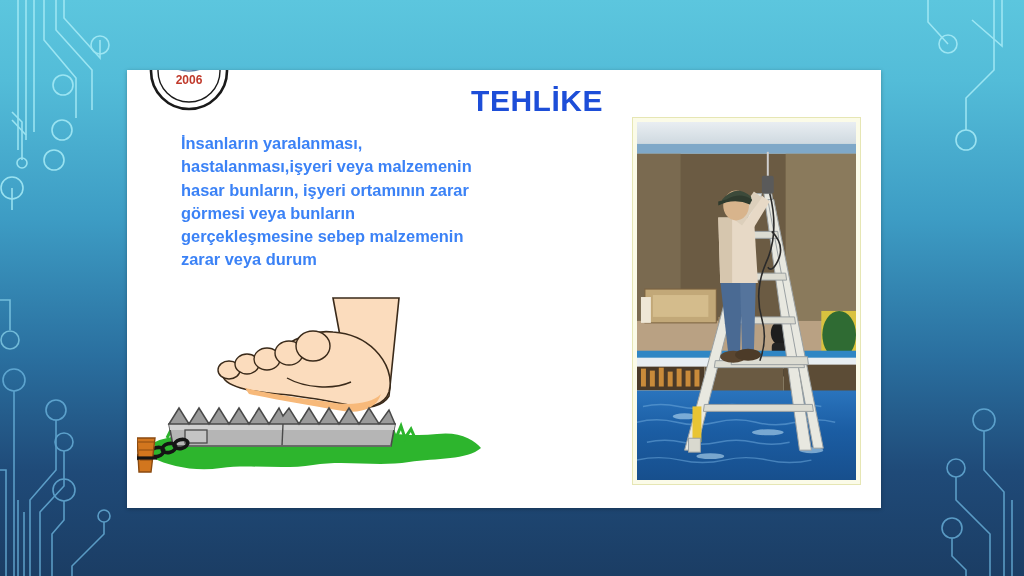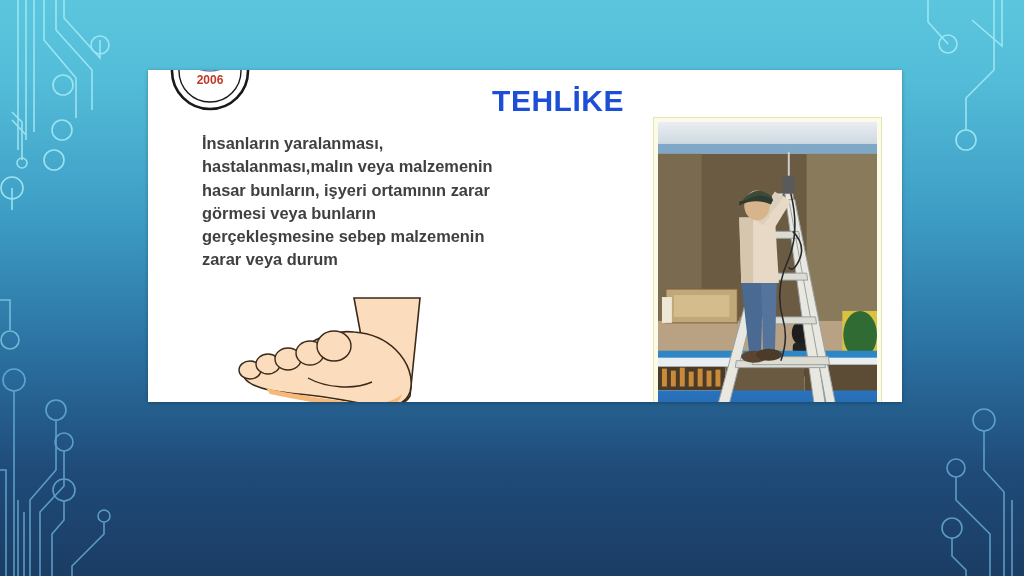--- a/index.html
+++ b/index.html
@@ -39,24 +39,24 @@
     width: 150px;
     pointer-events: none;
   }
   .circuit-border.left  { left: 0; }
   .circuit-border.right { right: 0; transform: scaleX(-1); }
   .circuit-border svg { display: block; width: 100%; height: 100%; }
 
   
   #content-card {
     position: absolute;
-    left: 148px;
+    left: 127px;
     top: 70px;
     width: 754px;
-    height: 332px;
+    height: 438px;
     background: #ffffff;
     box-shadow: 0 1px 4px rgba(0,0,0,.28);
     overflow: hidden;
   }
 
   
   #emblem {
     position: absolute;
     left: 17px;
     top: -44px;
@@ -81,21 +81,21 @@
 
   
   #definition-text {
     position: absolute;
     left: 54px;
     top: 62px;
     width: 420px;
     font-size: 16.4px;
     font-weight: bold;
     line-height: 1.42;
-    color: #404040;
+    color: #3b82f6;
   }
   #definition-text .line { display: block; white-space: nowrap; }
 
   
   #hazard-clipart {
     position: absolute;
     left: 10px;
     top: 222px;
     width: 420px;
     height: 208px;
@@ -193,21 +193,21 @@
         <circle cx="45" cy="45" r="31" fill="none" stroke="#1a1a1a" stroke-width="1.4"></circle>
         <ellipse cx="45" cy="38" rx="16" ry="7" fill="none" stroke="#5a7fa8" stroke-width="1.6"></ellipse>
         <text x="45" y="58" text-anchor="middle" font-family="Liberation Sans, sans-serif" font-size="12" font-weight="bold" fill="#c0392b">2006</text>
       </svg>
     </div>
 
     <div id="slide-title">TEHLİKE</div>
 
     <div id="definition-text">
       <span class="line">İnsanların yaralanması,</span>
-      <span class="line">hastalanması,malın veya malzemenin</span>
+      <span class="line">hastalanması,işyeri veya malzemenin</span>
       <span class="line">hasar bunların, işyeri ortamının zarar</span>
       <span class="line">görmesi veya bunların</span>
       <span class="line">gerçekleşmesine sebep malzemenin</span>
       <span class="line">zarar veya durum</span>
     </div>
 
     <div id="hazard-clipart">
       <svg viewBox="0 0 420 208" aria-hidden="true">
 
         <path d="M18 150 C40 140 70 146 96 143 C130 139 160 145 196 141

